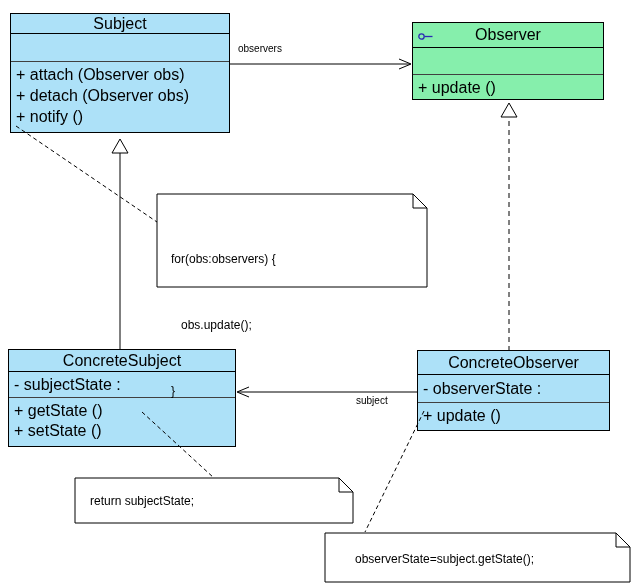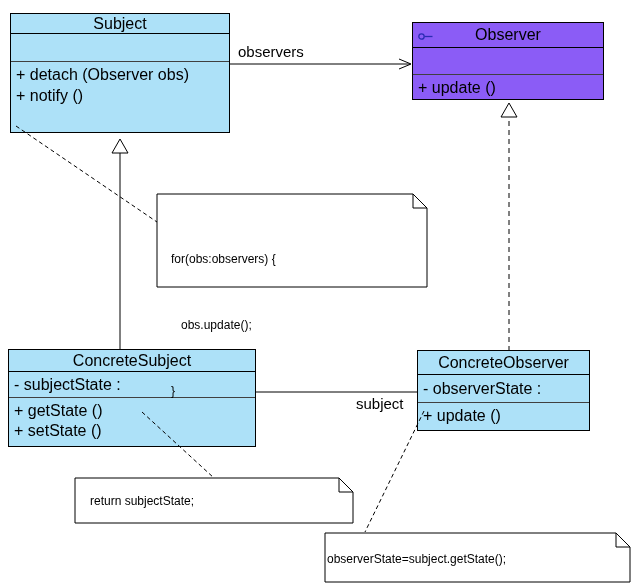--- a/index.html
+++ b/index.html
@@ -5,31 +5,31 @@
   html,body{margin:0;padding:0;background:#fff;}
   .canvas{
     position:relative;width:637px;height:588px;background:#ffffff;
     font-family:"Liberation Sans",sans-serif;color:#000;overflow:hidden;
   }
   .layer{position:absolute;left:0;top:0;pointer-events:none;}
   .uml-class{
     position:absolute;background:#ADE1F8;border:1px solid #000;
     box-sizing:border-box;font-size:16px;
   }
-  .uml-class.iface{background:#8b5cf6;}
+  .uml-class.iface{background:#86efac;}
   .cls-title{
     position:relative;text-align:center;border-bottom:1px solid #000;
     box-sizing:border-box;overflow:hidden;white-space:nowrap;
   }
   .cls-attrs{border-bottom:1px solid #404040;box-sizing:border-box;overflow:hidden;}
   .cls-methods{box-sizing:border-box;overflow:hidden;}
   .member{padding-left:5px;white-space:nowrap;}
   .iface-icon{position:absolute;left:5px;top:9px;}
   .note-text{position:absolute;font-size:12px;white-space:pre;line-height:22px;}
-  .edge-label{position:absolute;font-size:15px;white-space:nowrap;}
+  .edge-label{position:absolute;font-size:10px;white-space:nowrap;}
 </style>
 </head>
 <body>
 
 <div class="canvas">
 
   <svg class="layer" width="637" height="588">
 
     <line x1="230" y1="64" x2="410" y2="64" stroke="#000" stroke-width="1"></line>
     <polyline points="399,59 411,64 399,69" fill="none" stroke="#000" stroke-width="1"></polyline>
@@ -41,51 +41,52 @@
     <polygon points="120,139 112,153 128,153" fill="#fff" stroke="#000" stroke-width="1"></polygon>
 
     <line x1="509" y1="351" x2="509" y2="118" stroke="#000" stroke-width="1" stroke-dasharray="5 4"></line>
     <polygon points="509,103 501,117 517,117" fill="#fff" stroke="#000" stroke-width="1"></polygon>
   </svg>
 
   <div class="uml-class" style="left:10px;top:13px;width:220px;height:120px">
     <div class="cls-title" style="height:20px;line-height:19px">Subject</div>
     <div class="cls-attrs" style="height:28px"></div>
     <div class="cls-methods" style="padding-top:2px;line-height:21px">
+      <div class="member">+ attach (Observer obs)</div>
       <div class="member">+ detach (Observer obs)</div>
       <div class="member">+ notify ()</div>
     </div>
   </div>
 
   <div class="uml-class iface" style="left:412px;top:22px;width:192px;height:78px">
     <div class="cls-title" style="height:25px;line-height:24px">
       <svg class="iface-icon" width="15" height="9" viewBox="0 0 15 9">
         <circle cx="3.5" cy="4.5" r="2.7" fill="none" stroke="#2B2BB4" stroke-width="1.3"></circle>
         <line x1="6.5" y1="4.5" x2="14.5" y2="4.5" stroke="#2B2BB4" stroke-width="1.3"></line>
       </svg>
       <span>Observer</span>
     </div>
     <div class="cls-attrs" style="height:27px"></div>
     <div class="cls-methods" style="line-height:25px">
       <div class="member">+ update ()</div>
     </div>
   </div>
 
-  <div class="uml-class" style="left:8px;top:349px;width:248px;height:98px">
+  <div class="uml-class" style="left:8px;top:349px;width:228px;height:98px">
     <div class="cls-title" style="height:22px;line-height:21px">ConcreteSubject</div>
     <div class="cls-attrs" style="height:26px;line-height:25px">
       <div class="member">- subjectState :</div>
     </div>
     <div class="cls-methods" style="padding-top:3px;line-height:20px">
       <div class="member">+ getState ()</div>
       <div class="member">+ setState ()</div>
     </div>
   </div>
 
-  <div class="uml-class" style="left:417px;top:350px;width:173px;height:81px">
+  <div class="uml-class" style="left:417px;top:350px;width:193px;height:81px">
     <div class="cls-title" style="height:24px;line-height:23px">ConcreteObserver</div>
     <div class="cls-attrs" style="height:28px;line-height:27px">
       <div class="member">- observerState :</div>
     </div>
     <div class="cls-methods" style="line-height:26px">
       <div class="member">+ update ()</div>
     </div>
   </div>
 
   <svg class="layer" width="637" height="588">
@@ -102,18 +103,18 @@
     <path d="M325,533 H616 L630,547 V582 H325 Z" fill="#fff" stroke="#000" stroke-width="1"></path>
     <polyline points="616,533 616,547 630,547" fill="none" stroke="#000" stroke-width="1"></polyline>
   </svg>
 
   <div class="note-text" style="left:171px;top:204px">
     <div>for(obs:observers) {</div>
     <div>   obs.update();</div>
     <div>}</div>
   </div>
   <div class="note-text" style="left:90px;top:490px">return subjectState;</div>
-  <div class="note-text" style="left:327px;top:548px">observerState=subject.getState();</div>
+  <div class="note-text" style="left:355px;top:548px">observerState=subject.getState();</div>
 
   <span class="edge-label" style="left:238px;top:43px">observers</span>
   <span class="edge-label" style="left:356px;top:395px">subject</span>
 
 </div>
 
 </body></html>

